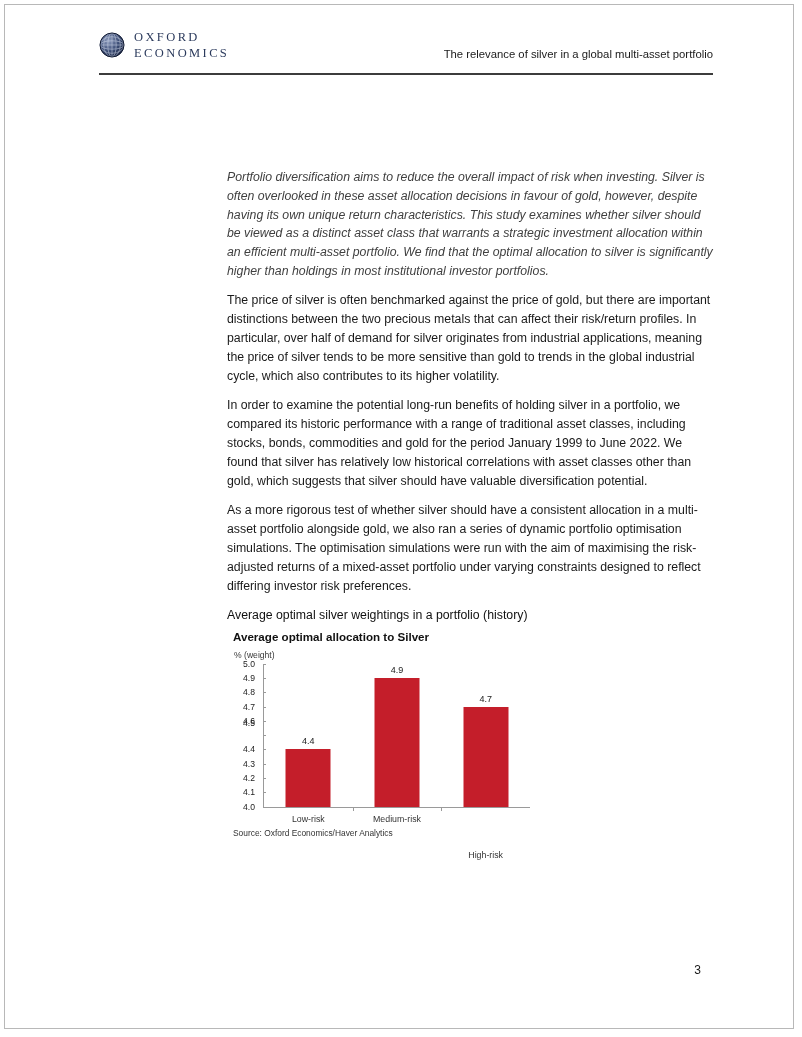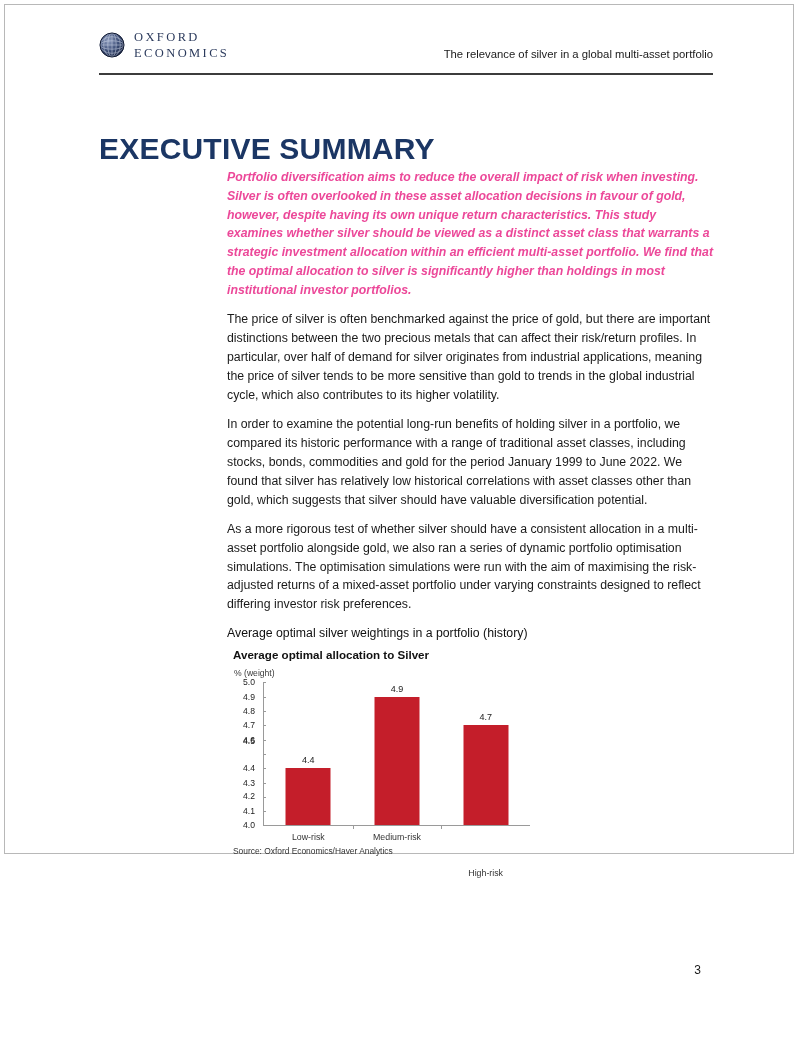--- a/index.html
+++ b/index.html
@@ -13,21 +13,21 @@
     font-family: "Liberation Sans", sans-serif;
     color: #000000;
     position: relative;
     overflow: hidden;
   }
   .page {
     position: absolute;
     left: 4px;
     top: 4px;
     width: 790px;
-    height: 850px;
+    height: 1025px;
     background: #ffffff;
     border: 1px solid #b8b8b8;
     box-sizing: border-box;
   }
 
   
   .header {
     position: absolute;
     left: 94px;
     top: 24px;
@@ -91,24 +91,24 @@
   
   .body-col {
     position: absolute;
     left: 222px;
     top: 163px;
     width: 487px;
   }
   p.lead {
     margin: 0 0 10px 0;
     font-size: 12.3px;
-    font-weight: bold;
+    font-weight: normal;
     font-style: italic;
     line-height: 1.53;
-    color: #ec4899;
+    color: #404040;
   }
   p.para {
     margin: 0 0 10px 0;
     font-size: 12.3px;
     line-height: 1.545;
     color: #1a1a1a;
   }
   p.para.tight { margin-bottom: 9px; }
   h3.subhead {
     margin: 12px 0 8px 0;
@@ -265,21 +265,20 @@
       </span>
       <span class="logo-words">
         <span class="logo-line">OXFORD</span>
         <span class="logo-line">ECONOMICS</span>
       </span>
     </div>
     <div class="header-title">The relevance of silver in a global multi-asset portfolio</div>
   </div>
   <div class="header-rule"></div>
 
-  <h1 class="doc-title">EXECUTIVE SUMMARY</h1>
 
   <div class="body-col">
 
     <p class="lead">Portfolio diversification aims to reduce the overall impact of risk when investing. Silver is often overlooked in these asset allocation decisions in favour of gold, however, despite having its own unique return characteristics. This study examines whether silver should be viewed as a distinct asset class that warrants a strategic investment allocation within an efficient multi-asset portfolio. We find that the optimal allocation to silver is significantly higher than holdings in most institutional investor portfolios.</p>
 
     <p class="para">The price of silver is often benchmarked against the price of gold, but there are important distinctions between the two precious metals that can affect their risk/return profiles. In particular, over half of demand for silver originates from industrial applications, meaning the price of silver tends to be more sensitive than gold to trends in the global industrial cycle, which also contributes to its higher volatility.</p>
 
     <p class="para">In order to examine the potential long-run benefits of holding silver in a portfolio, we compared its historic performance with a range of traditional asset classes, including stocks, bonds, commodities and gold for the period January 1999 to June 2022. We found that silver has relatively low historical correlations with asset classes other than gold, which suggests that silver should have valuable diversification potential.</p>
 
     <p class="para tight">As a more rigorous test of whether silver should have a consistent allocation in a multi-asset portfolio alongside gold, we also ran a series of dynamic portfolio optimisation simulations. The optimisation simulations were run with the aim of maximising the risk-adjusted returns of a mixed-asset portfolio under varying constraints designed to reflect differing investor risk preferences.</p>

